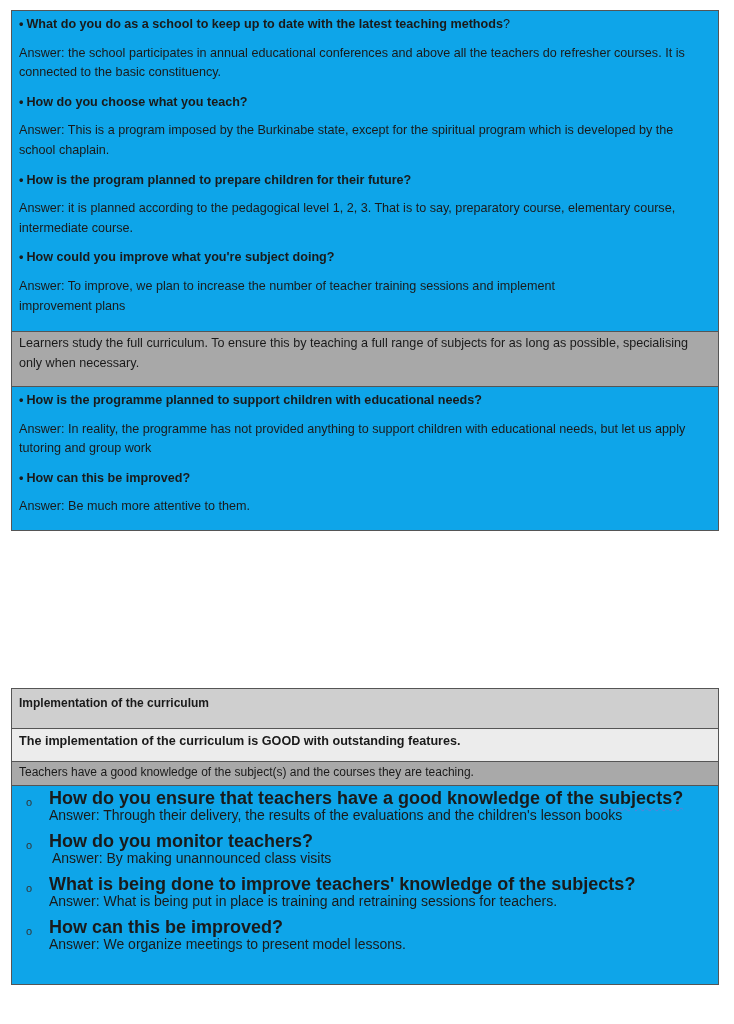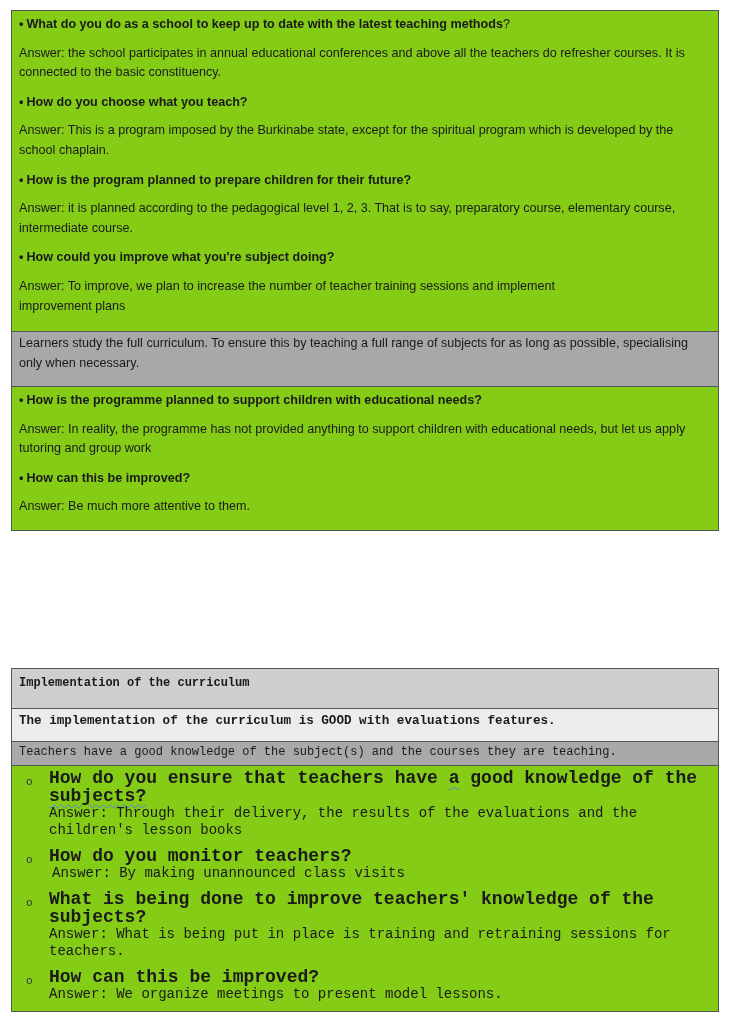--- a/index.html
+++ b/index.html
@@ -25,32 +25,32 @@
       table-layout: fixed;
     }
     table.doc td {
       border: 1px solid #555;
       padding: 0 7px;
       vertical-align: top;
       font-size: 12.6px;
       line-height: 19.6px;
     }
     #table-top { top: 10px; }
-    #table-bottom { top: 668px; font-family: Liberation Mono, monospace; }
+    #table-bottom { top: 688px; }
 
     .q {
       font-weight: bold;
       margin: 0;
     }
     .a {
       margin: 0;
     }
     .bullet { font-weight: bold; margin-right: 3px; }
 
-    .cell-white { background: #84cc16; }
+    .cell-white { background: #0ea5e9; }
     .cell-grey-dark { background: #a8a8a8; }
     .cell-grey-mid { background: #a9a9a9; }
     .cell-grey-light { background: #cfcfcf; }
     .cell-grey-lighter { background: #ececec; }
 
     
     #r1 td { height: 320px; }
     #r1 .q:first-child { margin-top: 4px; }
     #r1 .a { margin-top: 9px; }
     #r1 .q { margin-top: 10px; }
@@ -140,21 +140,21 @@
     </tr>
   </tbody>
     </table>
 
   <table class="doc" id="table-bottom">
     <tbody>
         <tr id="b1">
       <td class="cell-grey-light">Implementation of the curriculum</td>
     </tr>
     <tr id="b2">
-      <td class="cell-grey-lighter">The implementation of the curriculum is GOOD with evaluations features.</td>
+      <td class="cell-grey-lighter">The implementation of the curriculum is GOOD with outstanding features.</td>
     </tr>
     <tr id="b3">
       <td class="cell-grey-mid">Teachers have a good knowledge of the subject(s) and the courses they are teaching.</td>
     </tr>
     <tr id="b4">
       <td class="cell-white">
         <ul class="circ-list">
           <li class="circ-item">
             <span class="circ-bullet">o</span>
             <p class="circ-q"><span>How do you ensure that teachers have </span><span class="squiggle">a</span><span> good knowledge of the </span><span class="squiggle">subjects?</span></p>

